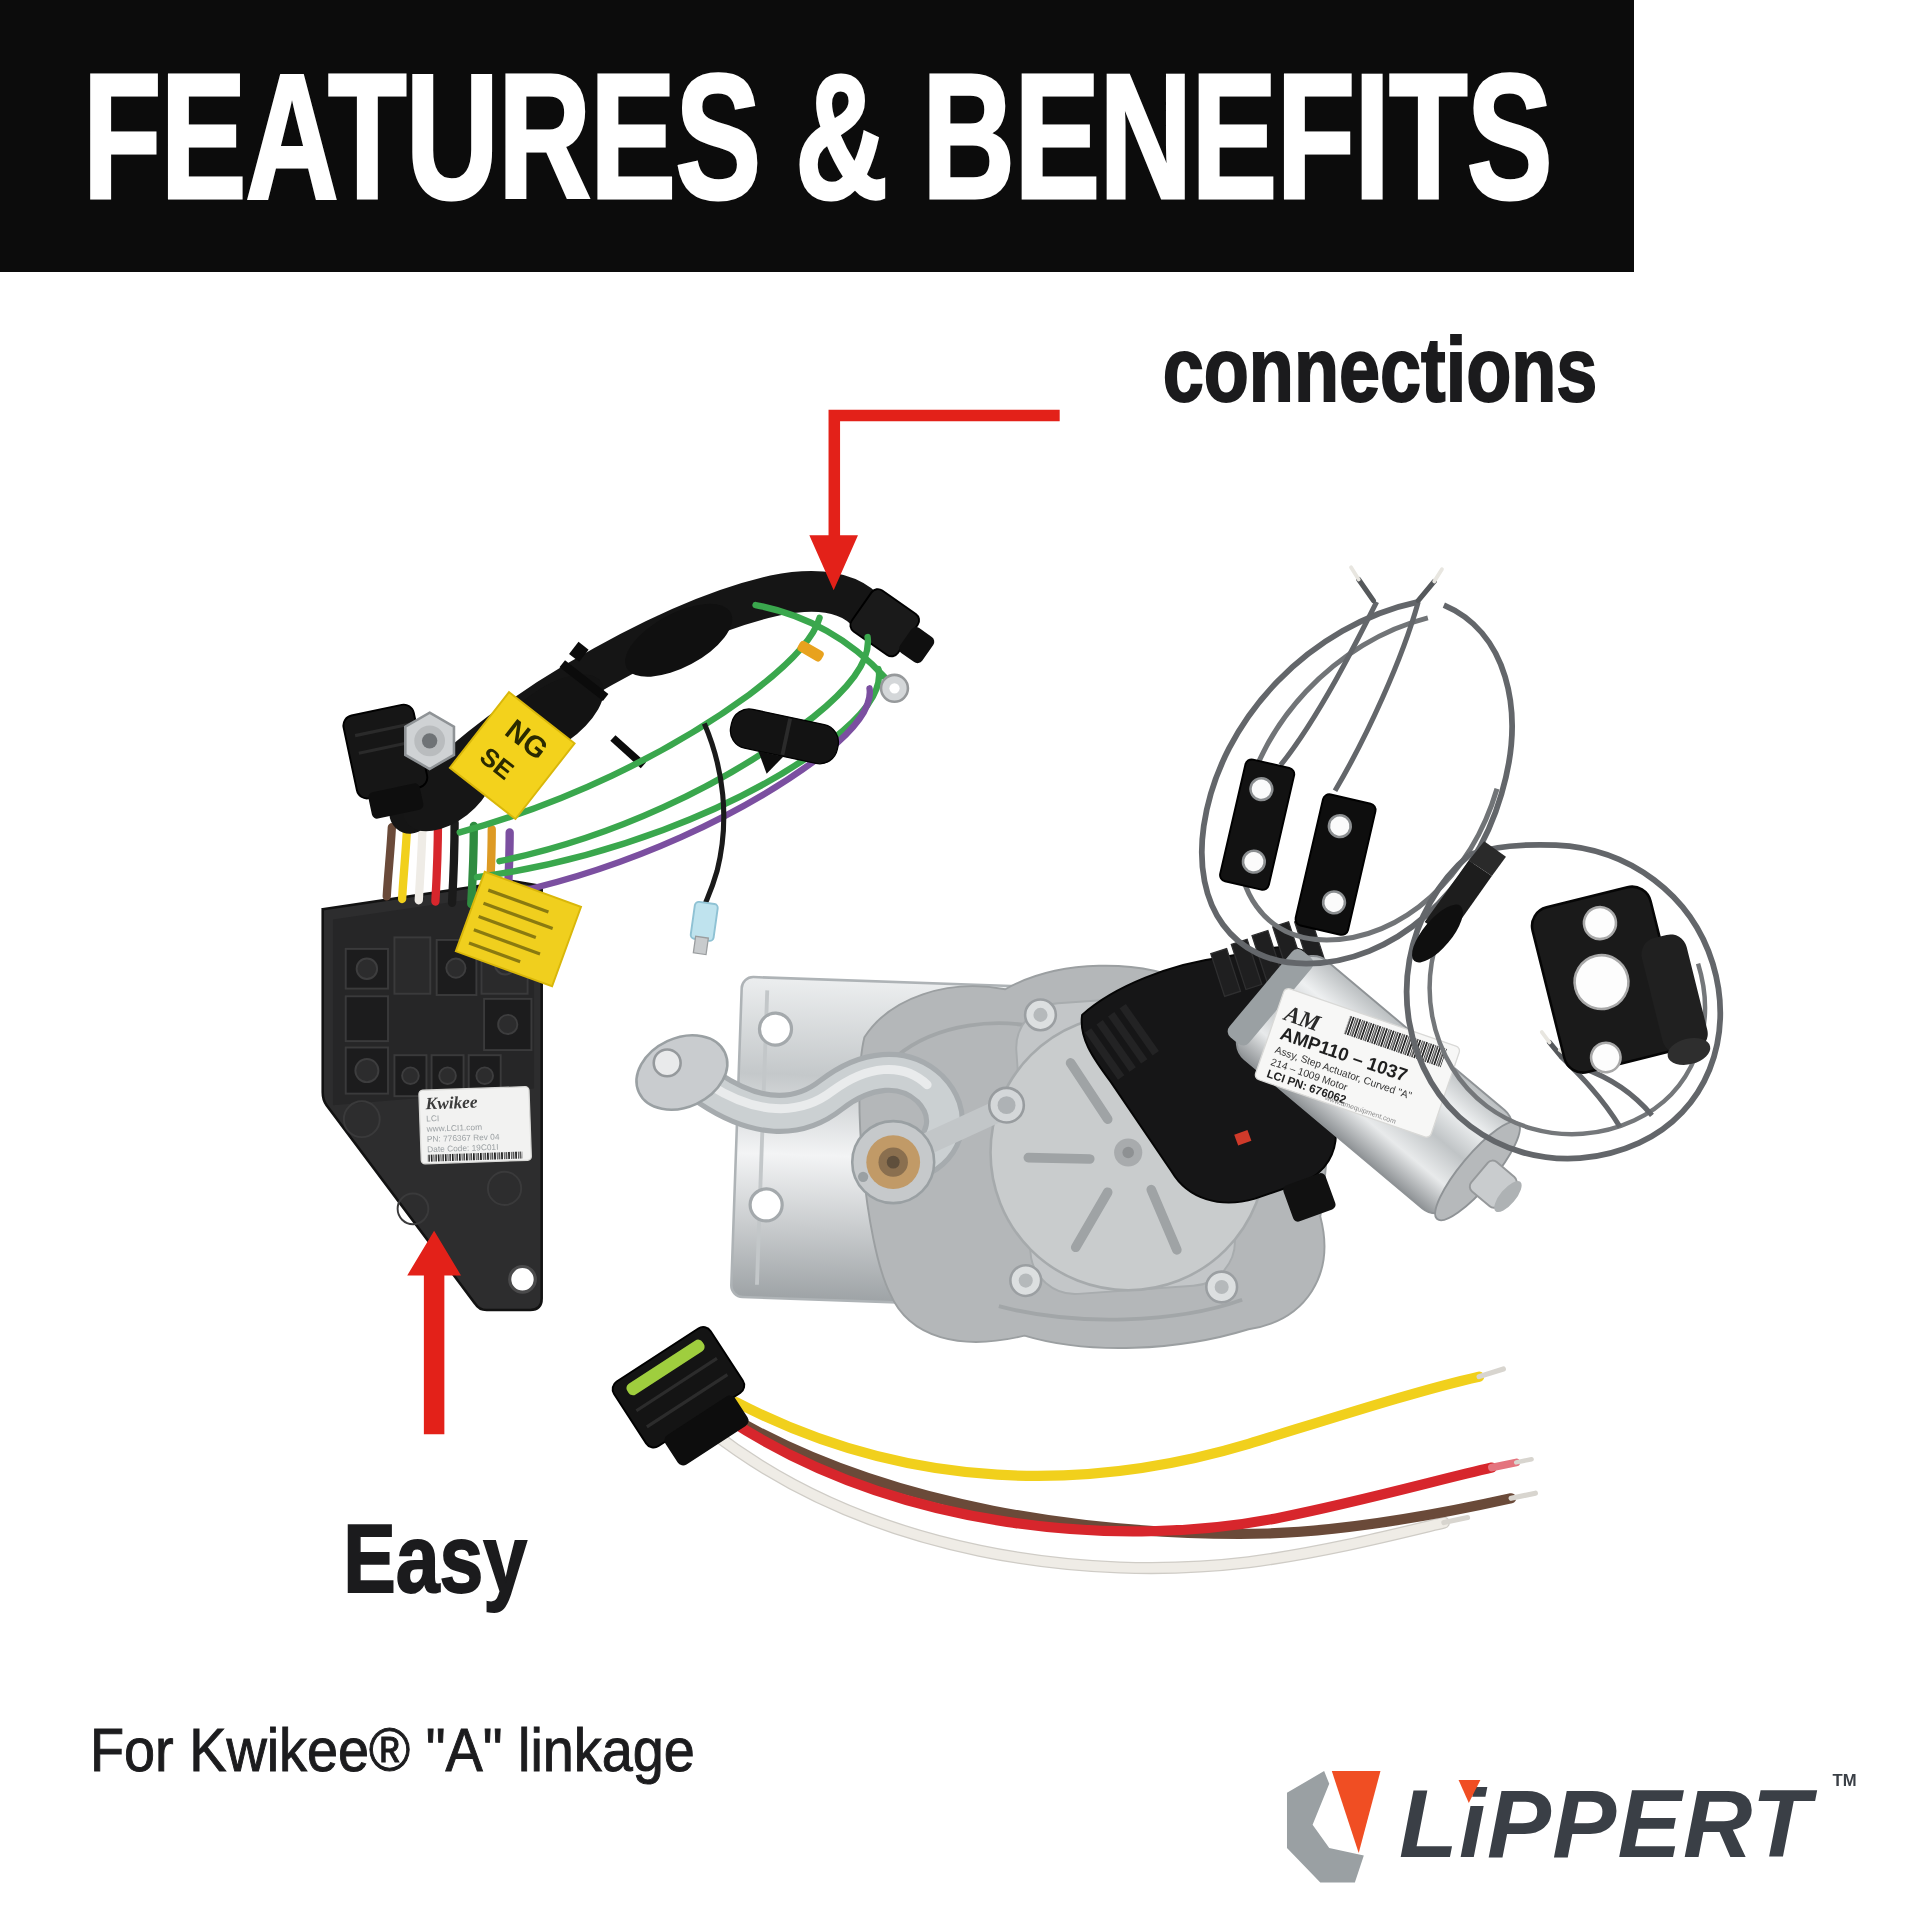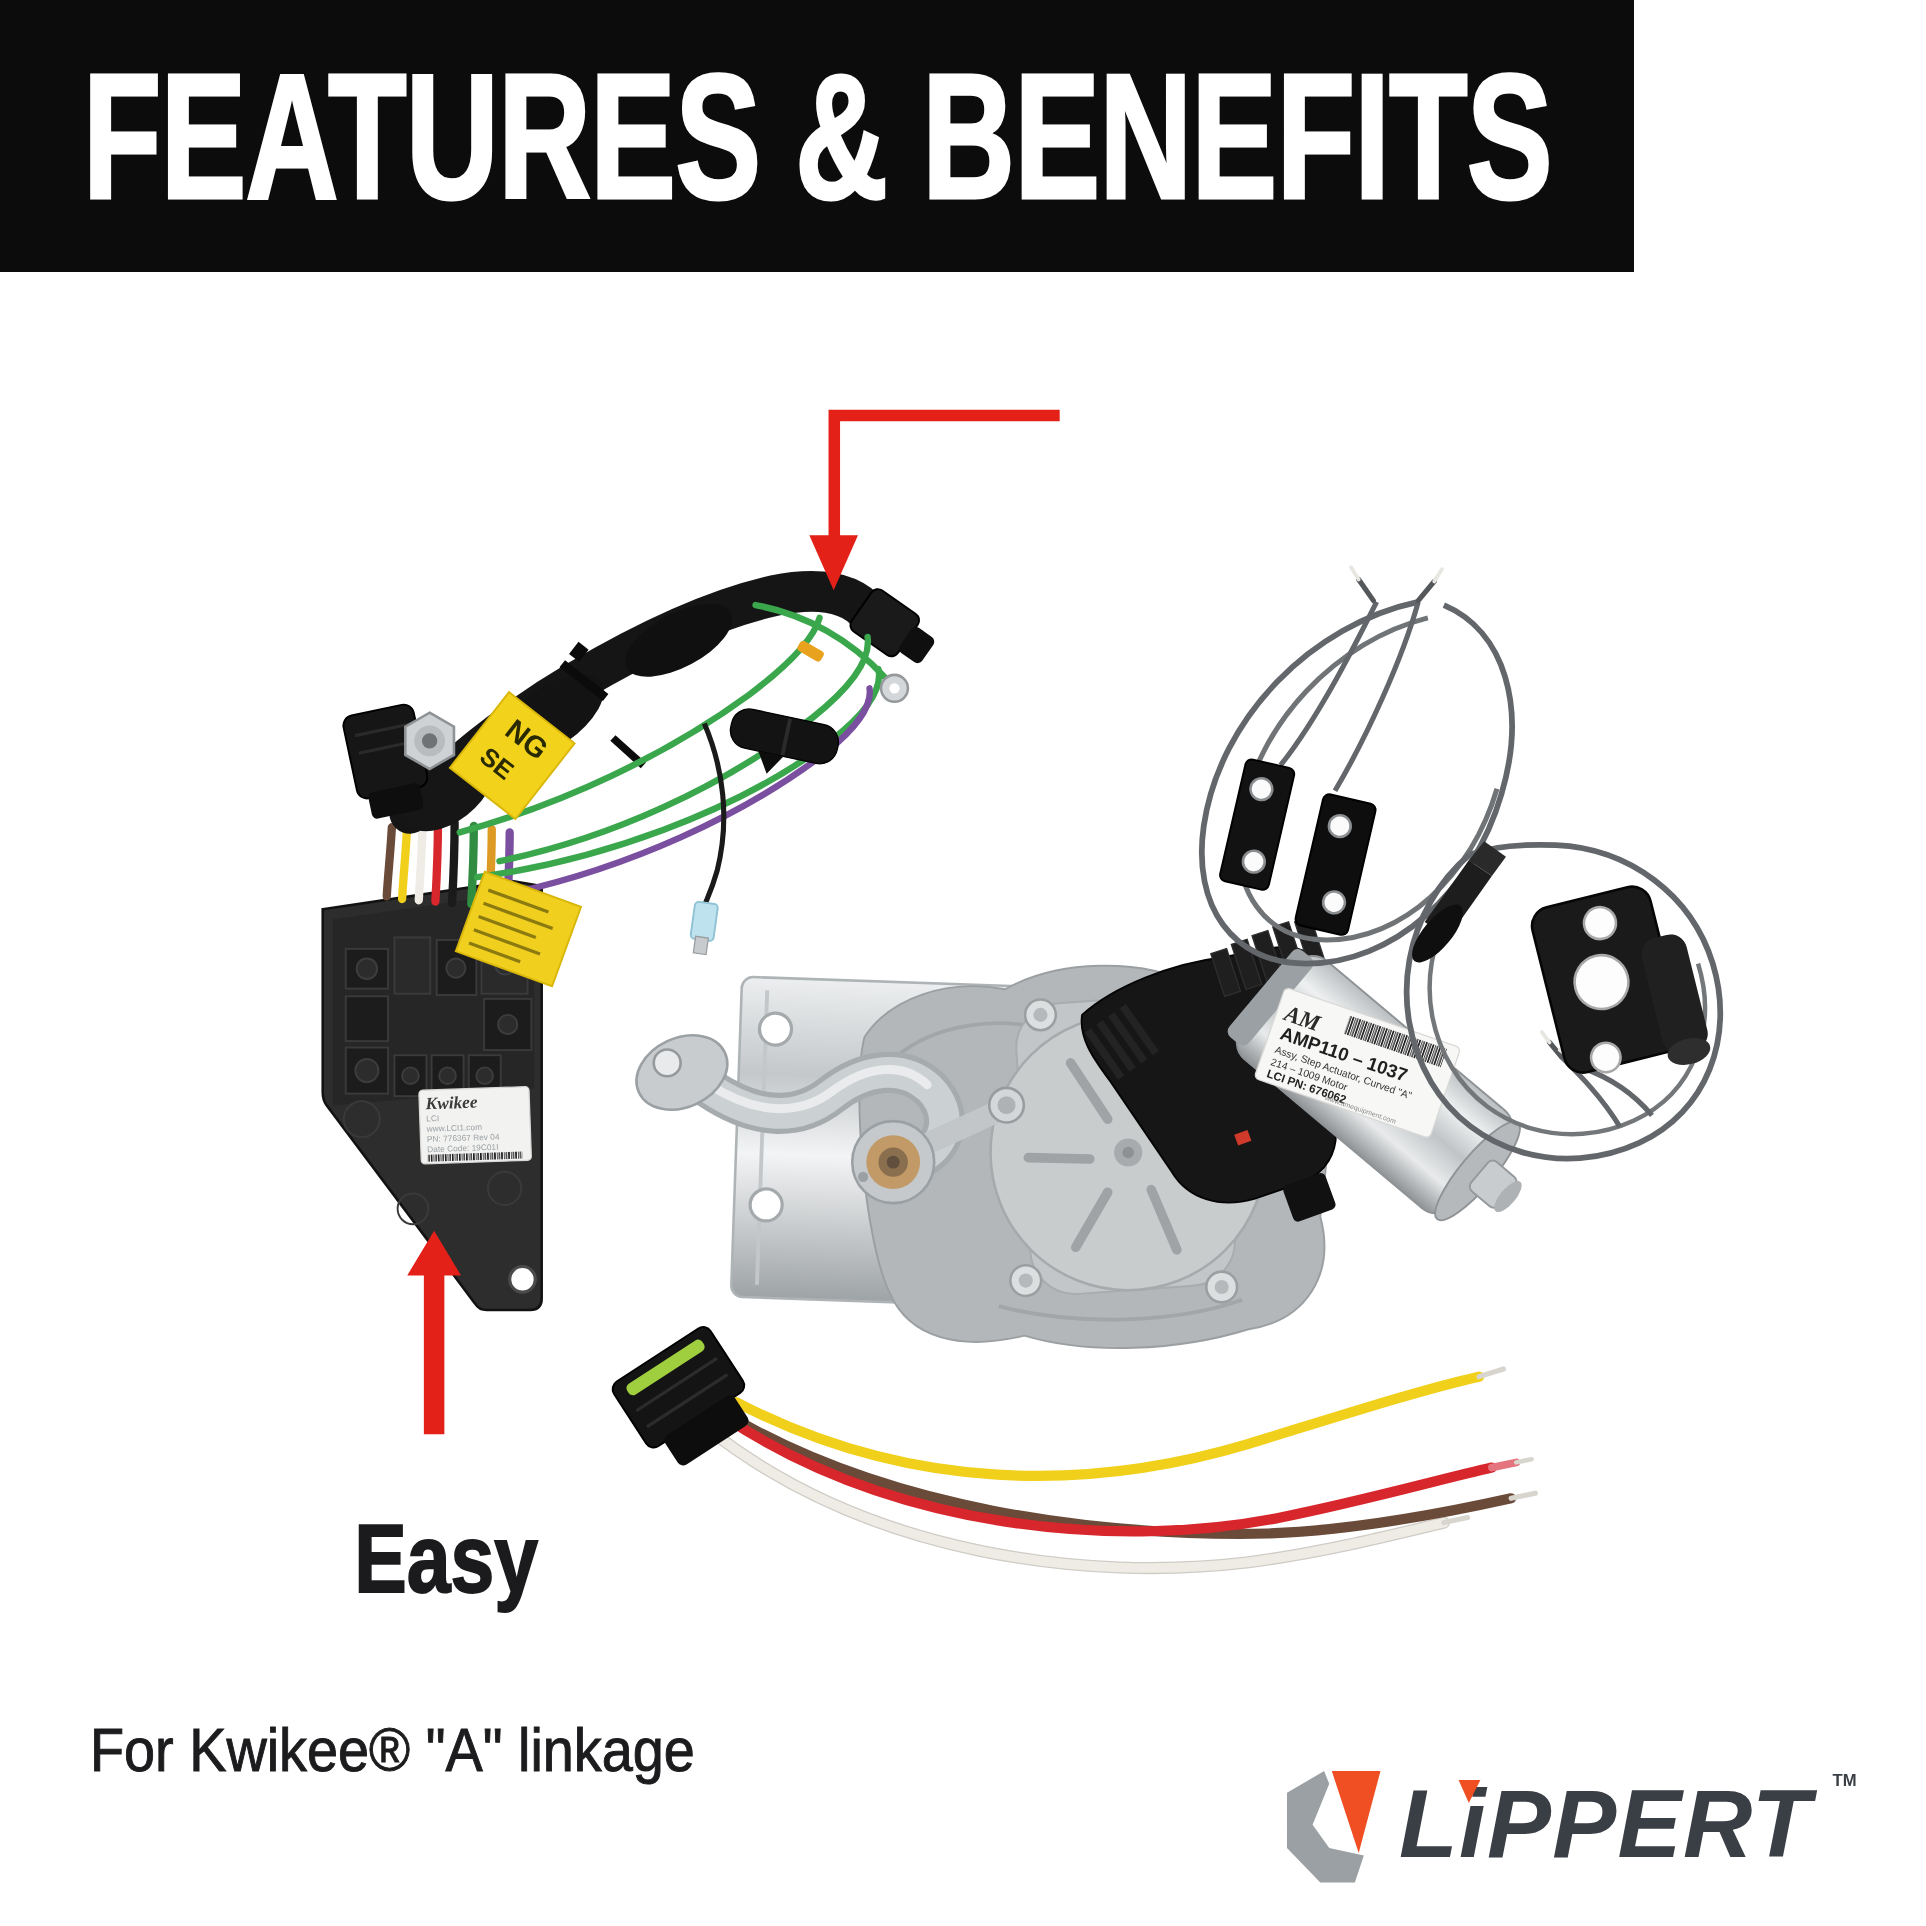--- a/index.html
+++ b/index.html
@@ -10,21 +10,21 @@
   .banner{top:0;left:0;width:1634px;height:272px;background:#0c0c0c;
           display:flex;align-items:center;justify-content:center;}
   .banner-title{color:#ffffff;font-size:179px;font-weight:bold;letter-spacing:-1.3px;
           white-space:nowrap;display:inline-block;transform:scaleX(0.72);
           -webkit-text-stroke:3.2px #ffffff;}
   
   .callout{color:#1b1b1d;font-weight:bold;text-align:center;}
   .cond{display:inline-block;transform:scaleX(0.82);transform-origin:center top;white-space:nowrap;
         -webkit-text-stroke:1.9px #1b1b1d;}
   .sealed{left:1079px;top:323px;width:602px;font-size:90px;line-height:95px;}
-  .easy{left:222px;top:1490px;width:448px;font-size:96px;line-height:137px;}
+  .easy{left:211px;top:1490px;width:448px;font-size:96px;line-height:137px;}
   
   .footnote{left:90px;top:1711px;color:#1c1c1e;font-size:62px;line-height:78px;font-weight:normal;}
   .footnote .cond2{display:inline-block;transform:scaleX(0.9);transform-origin:left top;white-space:nowrap;
         -webkit-text-stroke:1px #1c1c1e;}
   
   .art{top:0;left:0;width:1926px;height:1926px;}
   svg text{font-family:"Liberation Sans",sans-serif;}
   .script{font-family:"Liberation Serif",serif;font-style:italic;font-weight:bold;}
 </style>
 </head>
@@ -379,20 +379,21 @@
       <polygon fill="#f04e23" points="2278,2780 2312,2780 2294,2816"></polygon>
       <text x="2862" y="2790" font-size="26" font-weight="bold" fill="#3a3f46">TM</text>
     </g>
   </svg>
 
   <div class="abs banner">
     <div class="banner-title">FEATURES &amp; BENEFITS</div>
   </div>
 
   <div class="abs callout sealed">
+    <div><span class="cond">connections</span></div>
   </div>
 
   <div class="abs callout easy">
     <div><span class="cond">Easy</span></div>
   </div>
 
   <div class="abs footnote">
     <div><span class="cond2">For Kwikee® "A" linkage</span></div>
   </div>
 

